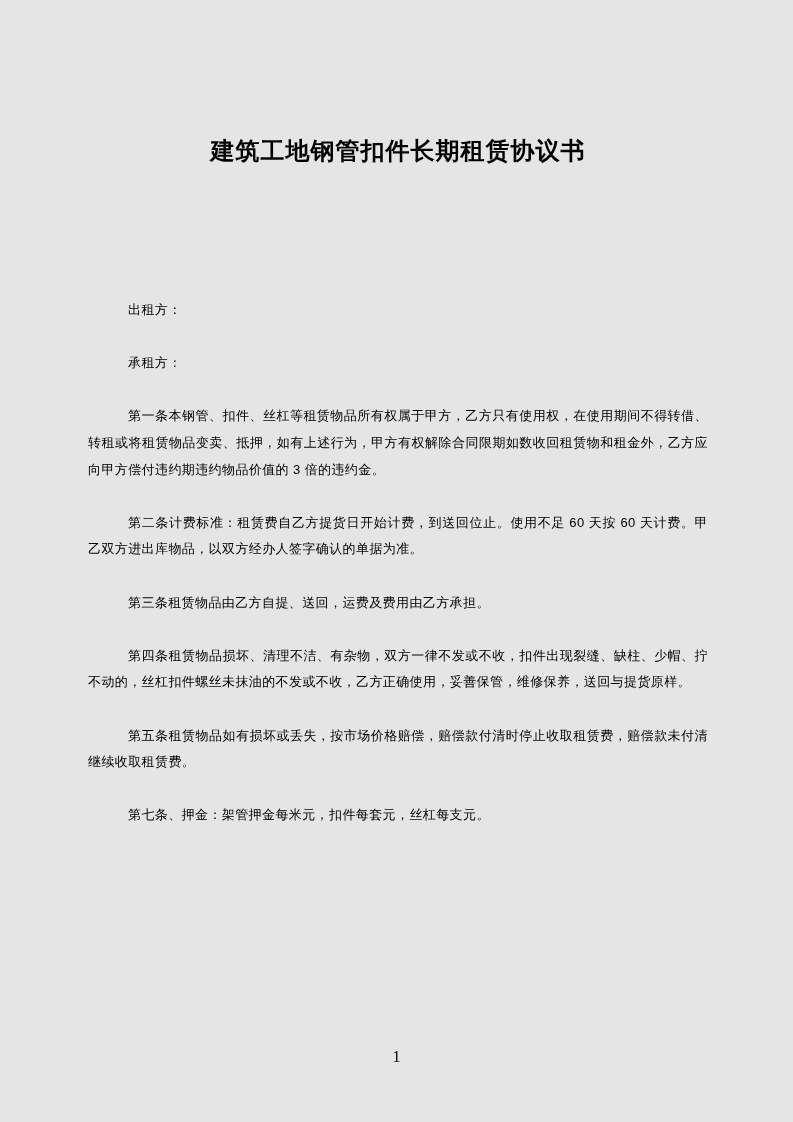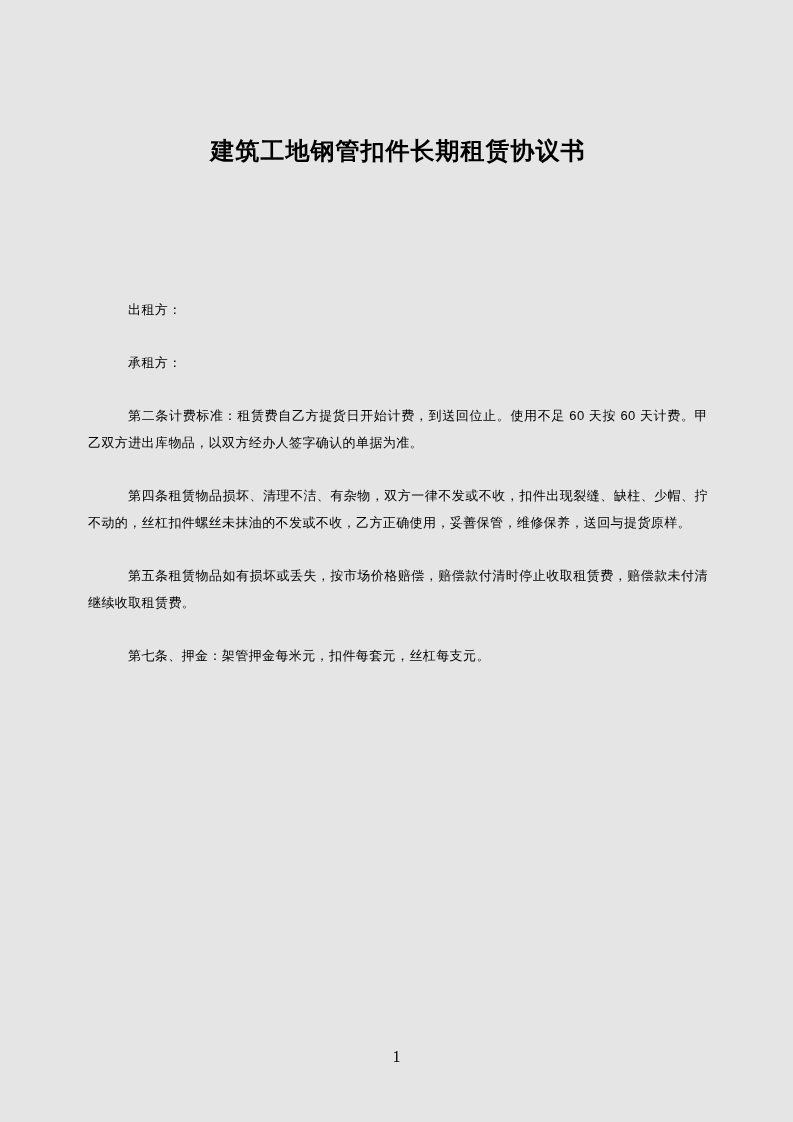--- a/index.html
+++ b/index.html
@@ -54,19 +54,21 @@
   }
 </style>
 </head>
 <body>
 
 <div class="page">
   <div class="content">
     <h1 class="title">建筑工地钢管扣件长期租赁协议书</h1>
     <p class="para first">出租方：</p>
     <p class="para">承租方：</p>
+    <p class="para">第一条本钢管、扣件、丝杠等租赁物品所有权属于甲方，乙方只有使用权，在使用期间不得转借、转租或将租赁物品变卖、抵押，如有上述行为，甲方有权解除合同限期如数收回租赁物和租金外，乙方应向甲方偿付违约期违约物品价值的 3 倍的违约金。</p>
     <p class="para">第二条计费标准：租赁费自乙方提货日开始计费，到送回位止。使用不足 60 天按 60 天计费。甲乙双方进出库物品，以双方经办人签字确认的单据为准。</p>
+    <p class="para">第三条租赁物品由乙方自提、送回，运费及费用由乙方承担。</p>
     <p class="para">第四条租赁物品损坏、清理不洁、有杂物，双方一律不发或不收，扣件出现裂缝、缺柱、少帽、拧不动的，丝杠扣件螺丝未抹油的不发或不收，乙方正确使用，妥善保管，维修保养，送回与提货原样。</p>
     <p class="para">第五条租赁物品如有损坏或丢失，按市场价格赔偿，赔偿款付清时停止收取租赁费，赔偿款未付清继续收取租赁费。</p>
     <p class="para">第七条、押金：架管押金每米元，扣件每套元，丝杠每支元。</p>
   </div>
   <div class="footer">1</div>
 </div>
 
 </body></html>

